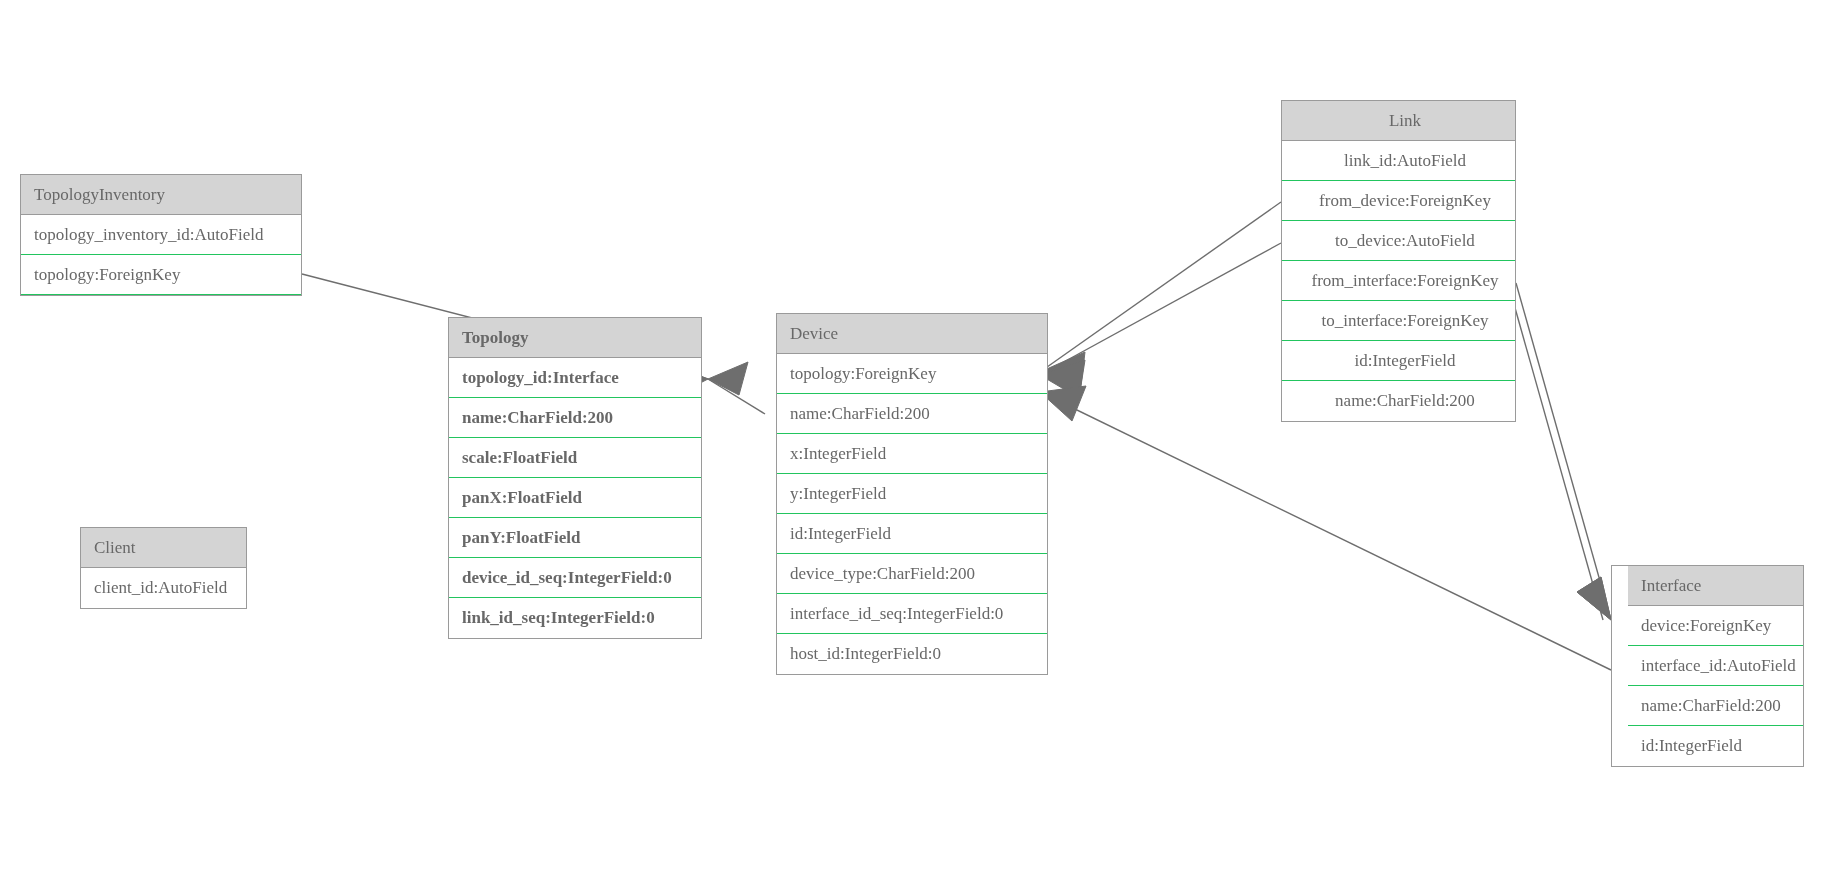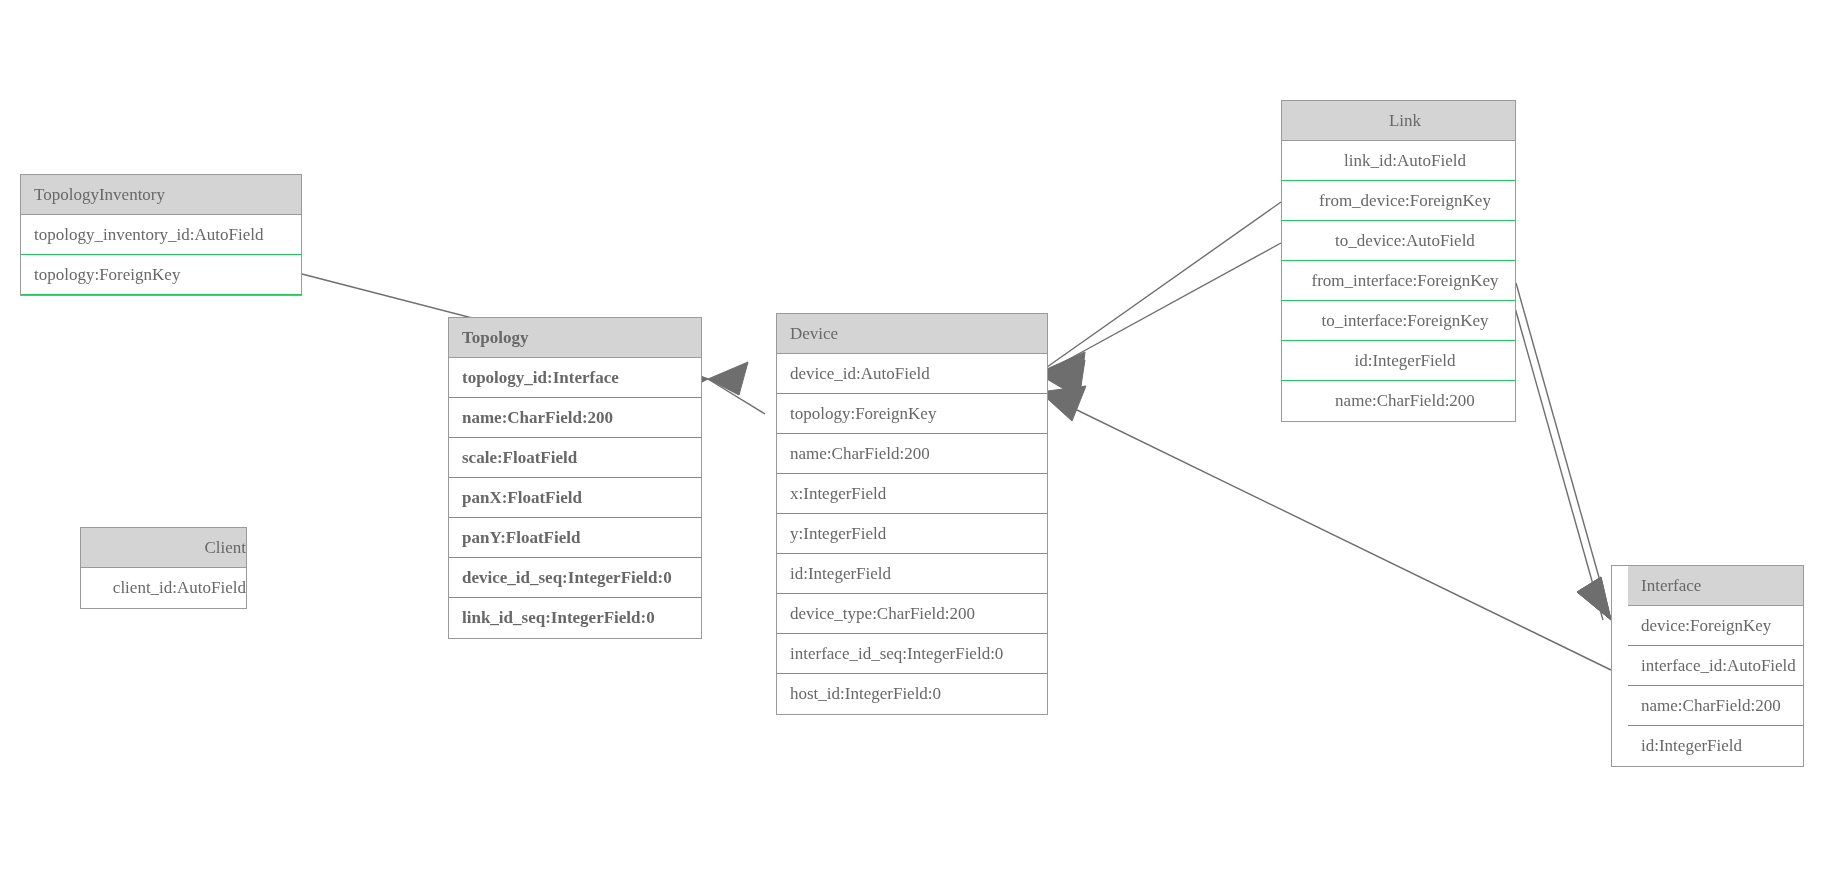--- a/index.html
+++ b/index.html
@@ -88,37 +88,36 @@
         <path d="M 1611 620 L 1577 592 L 1601 577 Z" fill="#6e6e6e" stroke="#6e6e6e" stroke-width="1"></path>
       </g>
   </svg>
 
   <div id="entity-layer">
       <div class="entity" style="left: 20px; top: 174px; width: 282px;">
         <div class="entity-header">TopologyInventory</div>
         <div class="entity-field">topology_inventory_id:AutoField</div>
         <div class="entity-field">topology:ForeignKey</div>
       </div>
-      <div class="entity" style="left: 80px; top: 527px; width: 167px; text-align: right;">
+      <div class="entity" style="left: 80px; top: 527px; width: 167px;">
         <div class="entity-header">Client</div>
         <div class="entity-field last">client_id:AutoField</div>
       </div>
       <div class="entity" style="left: 448px; top: 317px; width: 254px; font-weight: bold;">
         <div class="entity-header">Topology</div>
         <div class="entity-field">topology_id:Interface</div>
         <div class="entity-field">name:CharField:200</div>
         <div class="entity-field">scale:FloatField</div>
         <div class="entity-field">panX:FloatField</div>
         <div class="entity-field">panY:FloatField</div>
         <div class="entity-field">device_id_seq:IntegerField:0</div>
         <div class="entity-field last">link_id_seq:IntegerField:0</div>
       </div>
       <div class="entity" style="left: 776px; top: 313px; width: 272px;">
         <div class="entity-header">Device</div>
-        <div class="entity-field">device_id:AutoField</div>
         <div class="entity-field">topology:ForeignKey</div>
         <div class="entity-field">name:CharField:200</div>
         <div class="entity-field">x:IntegerField</div>
         <div class="entity-field">y:IntegerField</div>
         <div class="entity-field">id:IntegerField</div>
         <div class="entity-field">device_type:CharField:200</div>
         <div class="entity-field">interface_id_seq:IntegerField:0</div>
         <div class="entity-field last">host_id:IntegerField:0</div>
       </div>
       <div class="entity" style="left: 1281px; top: 100px; width: 235px; text-align: center;">

